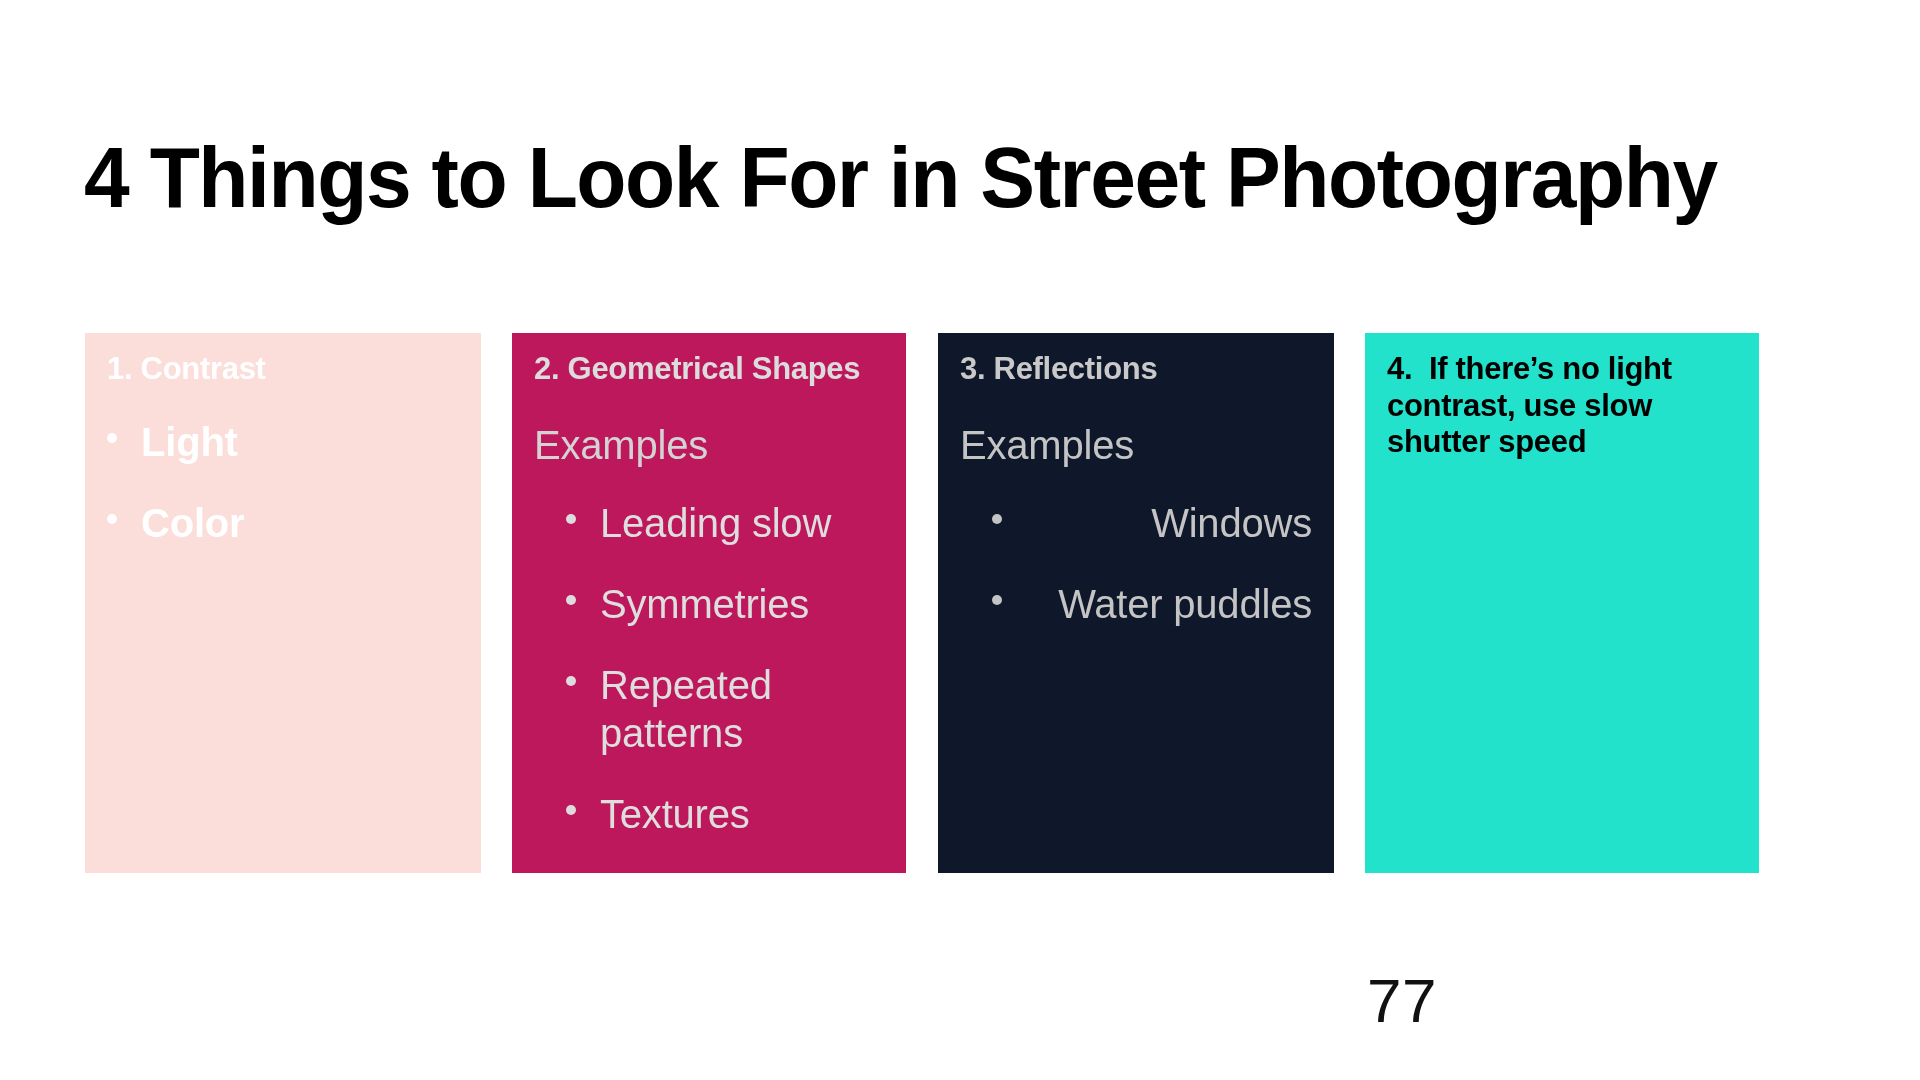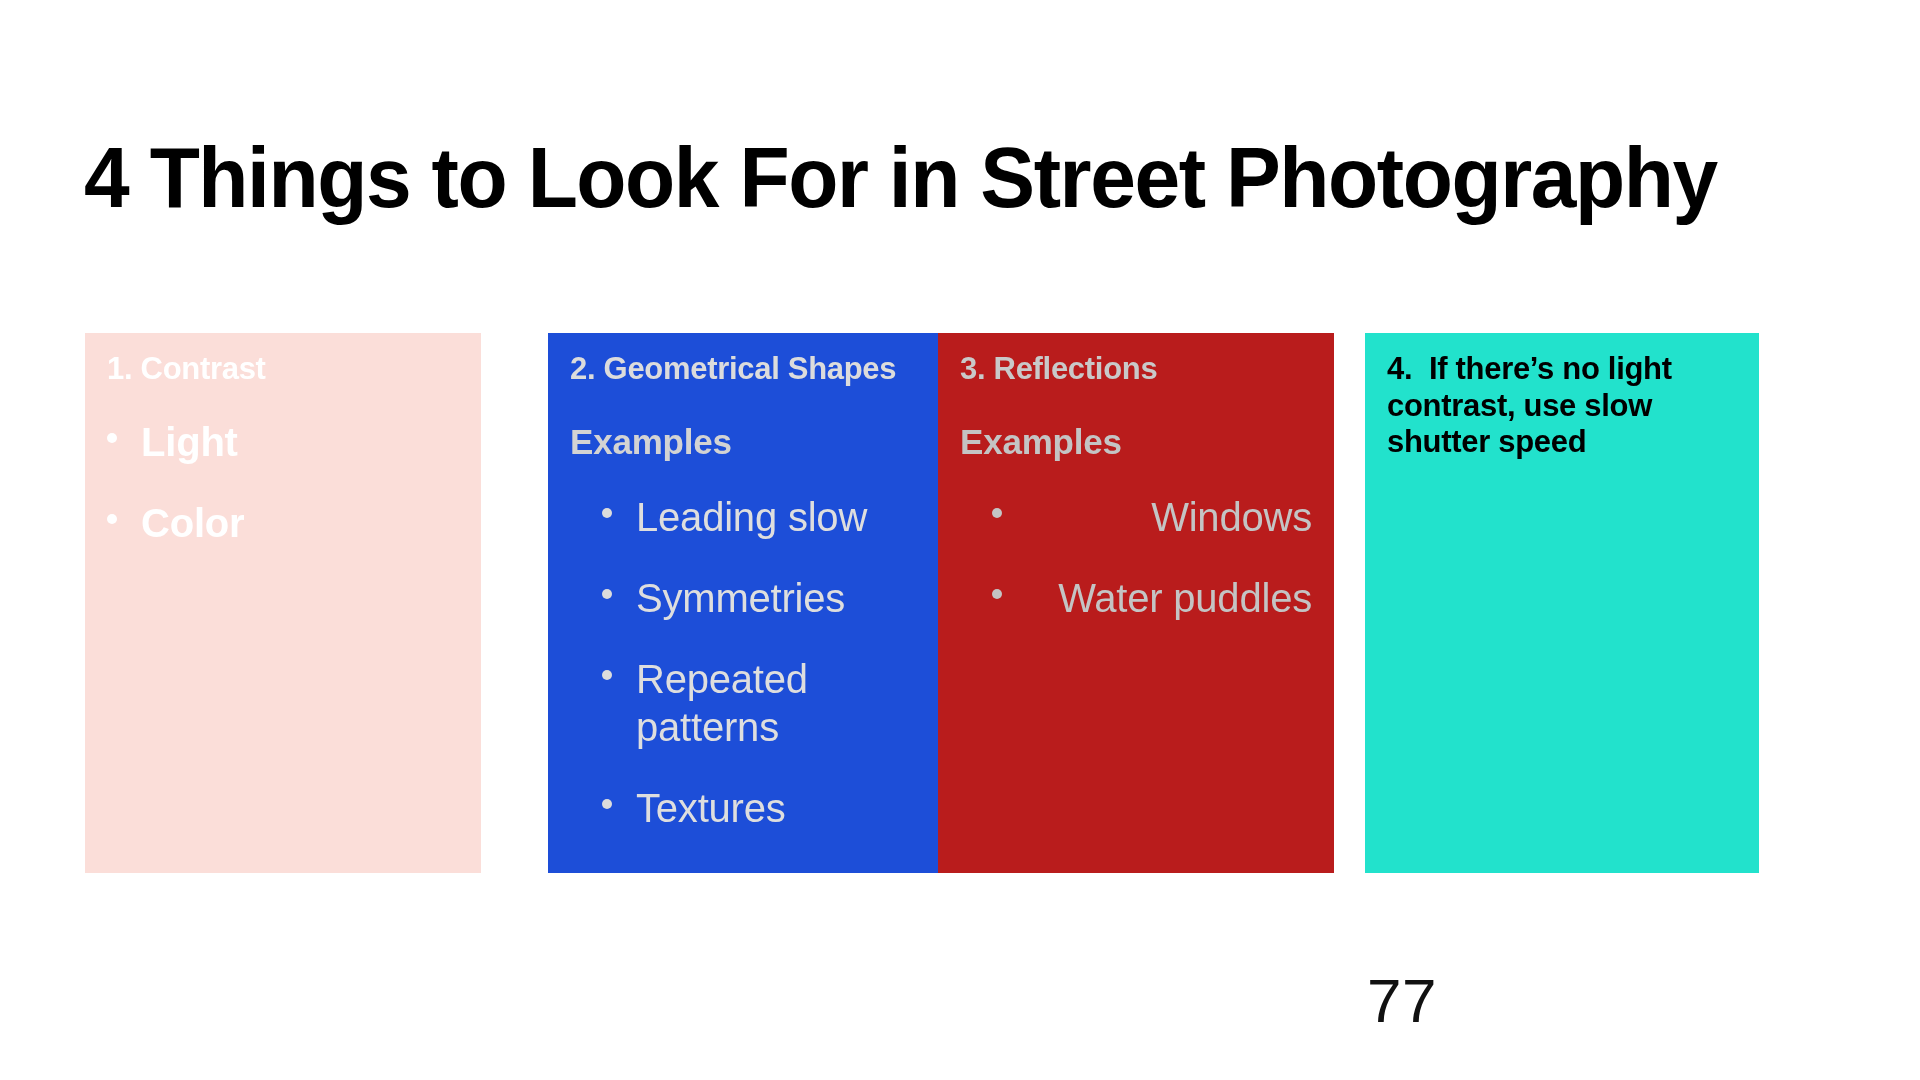--- a/index.html
+++ b/index.html
@@ -74,22 +74,22 @@
     white-space: pre-wrap;
   }
 
   .c1 .card-heading { color: #FFFFFF; }
   .c2 .card-heading { color: #DCDCDC; }
   .c3 .card-heading { color: #C9C9C9; }
   .c4 .card-heading { color: #000000; }
 
   
   .card-sublabel {
-    font-weight: bold;
-    font-size: 35px;
+    font-weight: normal;
+    font-size: 40px;
     line-height: 1.2;
     letter-spacing: -0.2px;
     margin-top: 33px;
   }
 
   .c2 .card-sublabel { color: #D3D3D3; }
   .c3 .card-sublabel { color: #C4C4C4; }
 
   
   .bullets {
@@ -159,21 +159,21 @@
           <span class="dot"></span>
           <span>Light</span>
         </li>
         <li class="bullet-item">
           <span class="dot"></span>
           <span>Color</span>
         </li>
       </ul>
     </div>
 
-    <div class="card c2" style="background: #1d4ed8; margin-left: 36px;">
+    <div class="card c2" style="background: #be185d;">
       <div class="card-heading">2. Geometrical Shapes</div>
       <div class="card-sublabel">Examples</div>
       <ul class="bullets indent-sub">
         <li class="bullet-item">
           <span class="dot"></span>
           <span>Leading slow</span>
         </li>
         <li class="bullet-item">
           <span class="dot"></span>
           <span>Symmetries</span>
@@ -182,21 +182,21 @@
           <span class="dot"></span>
           <span>Repeated patterns</span>
         </li>
         <li class="bullet-item">
           <span class="dot"></span>
           <span>Textures</span>
         </li>
       </ul>
     </div>
 
-    <div class="card c3" style="background: #b91c1c;">
+    <div class="card c3" style="background: #0f172a;">
       <div class="card-heading">3. Reflections</div>
       <div class="card-sublabel">Examples</div>
       <ul class="bullets indent-sub">
         <li class="bullet-item">
           <span class="dot"></span>
           <span>Windows</span>
         </li>
         <li class="bullet-item">
           <span class="dot"></span>
           <span>Water puddles</span>

